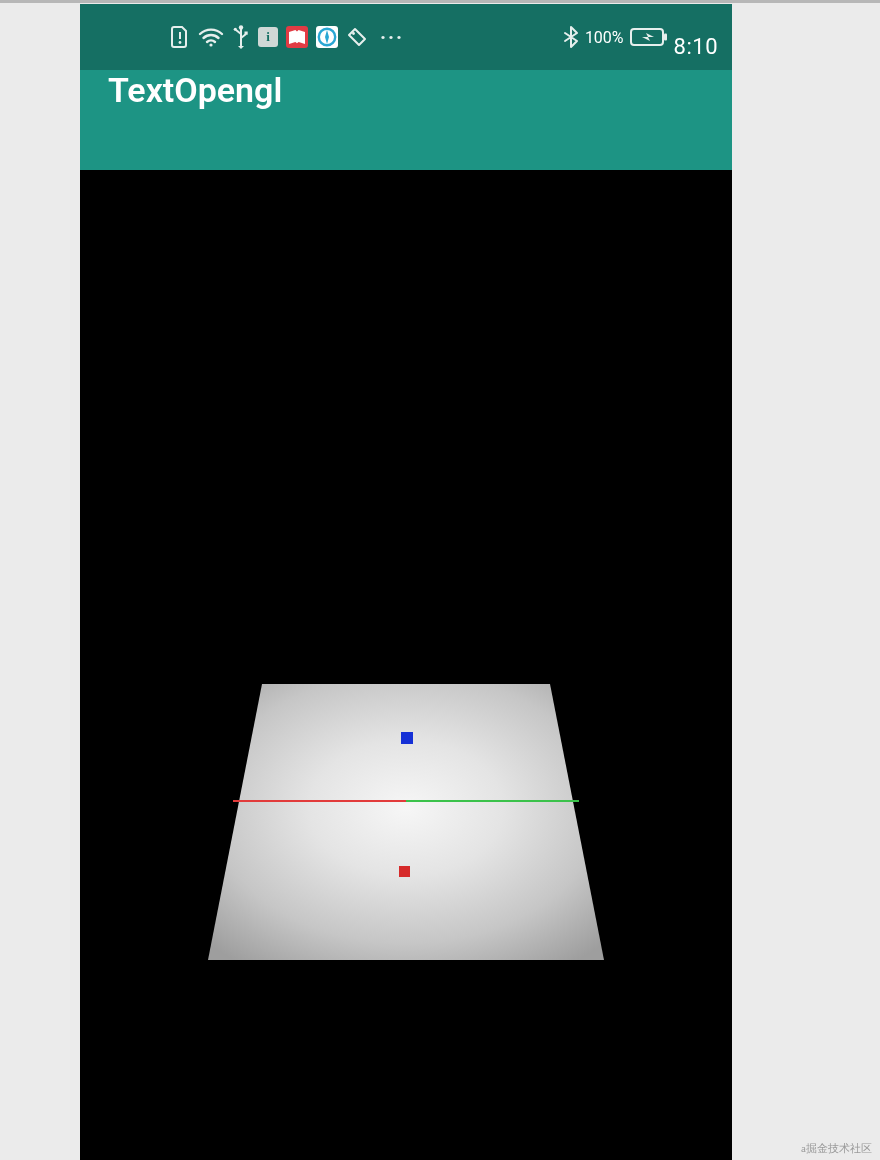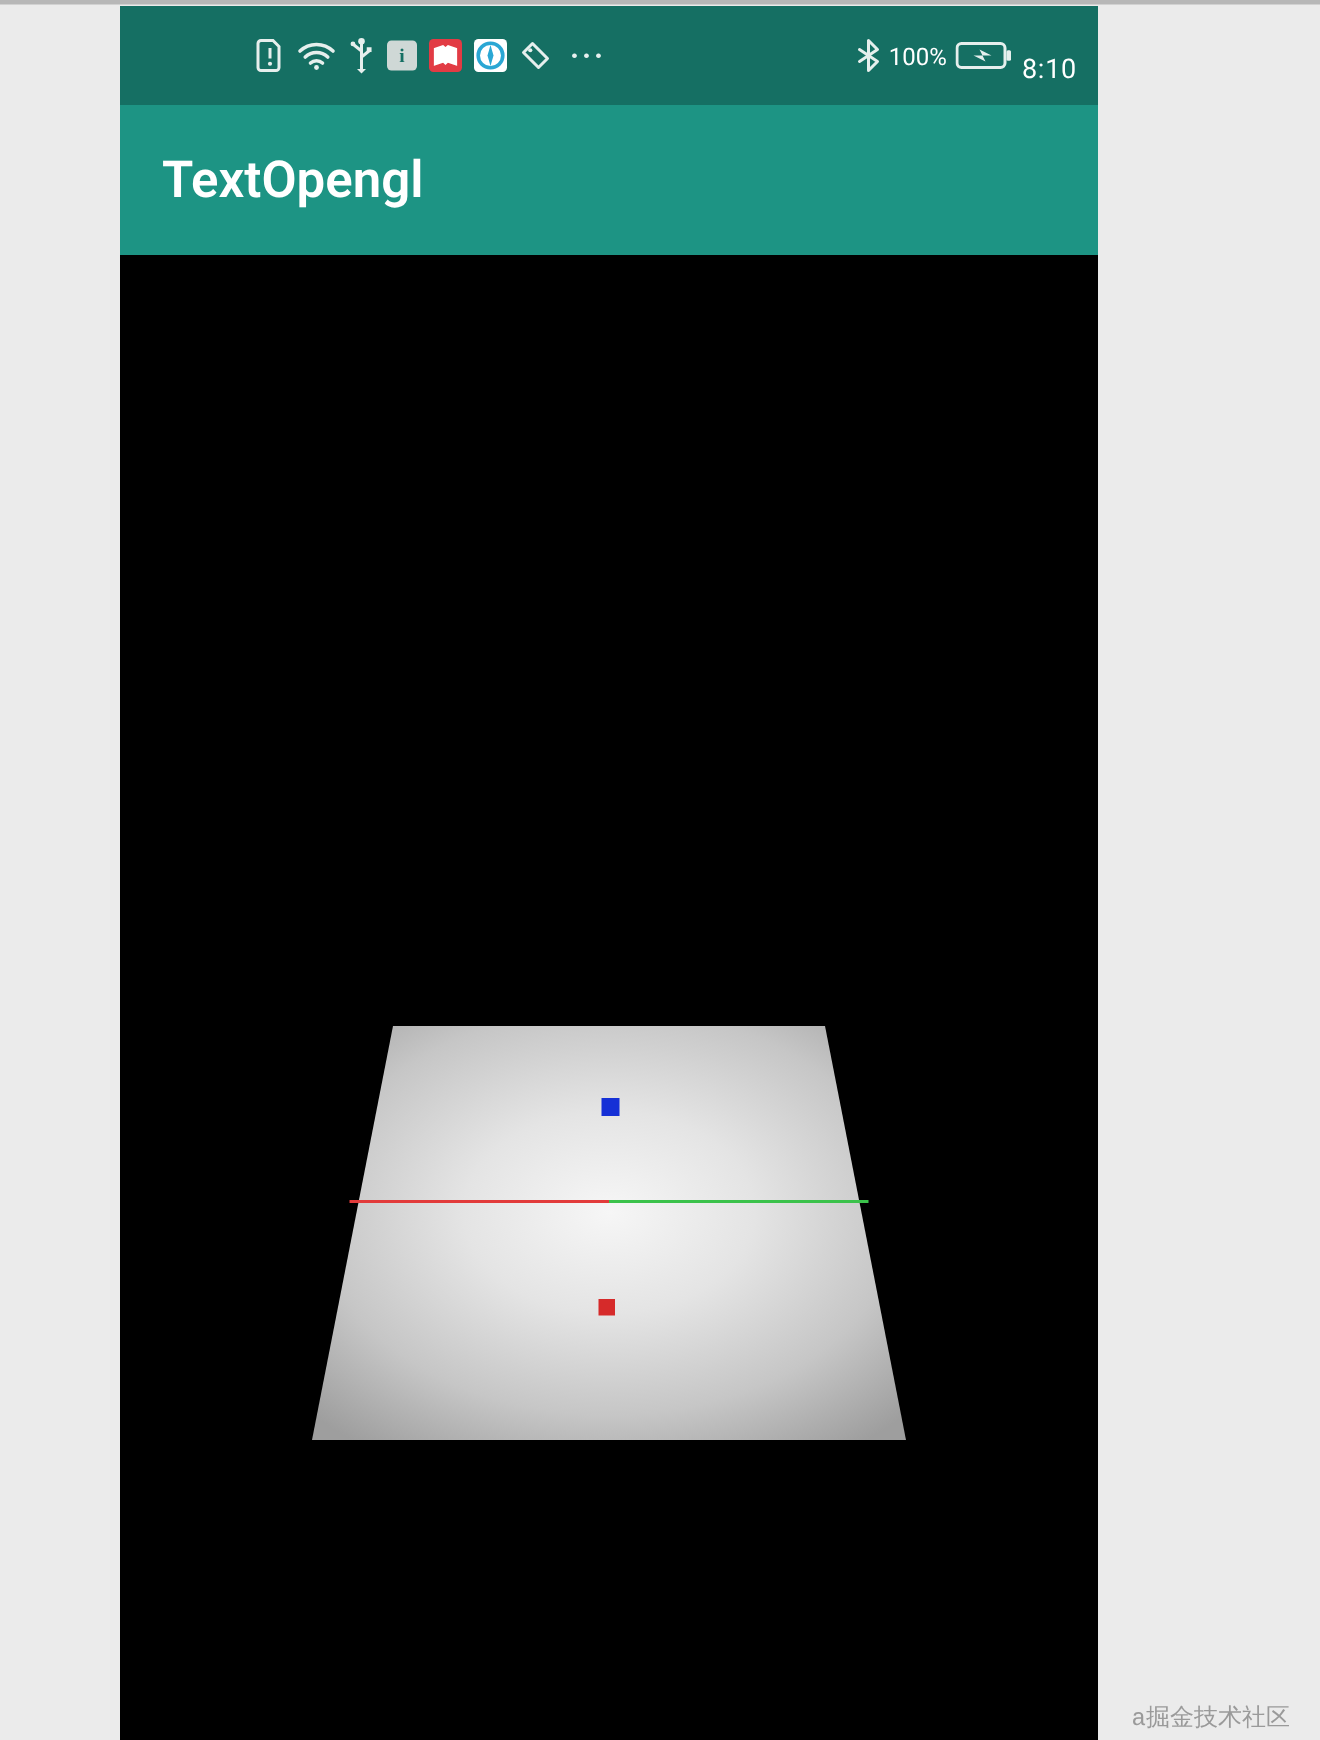--- a/index.html
+++ b/index.html
@@ -91,29 +91,29 @@
     padding-left: 4px;
   }
 
   .status-right {
     display: flex;
     align-items: center;
     gap: 6px;
     font-size: 22px;
   }
   .batt-pct { font-size: 16px; }
-  .clock { font-size: 18px; letter-spacing: .5px; margin-top: 19px; }
+  .clock { font-size: 22px; letter-spacing: .5px; margin-top: 19px; }
 
   .app-bar {
     width: 100%;
     height: 100px;
     background: #1d9484;
     color: #fff;
     display: flex;
-    align-items: center;
+    align-items: flex-start;
     padding-left: 28px;
     box-sizing: border-box;
   }
   .app-title {
     font-size: 34px;
     font-weight: 600;
   }
 
   .gl-surface {
     position: relative;
@@ -122,26 +122,26 @@
     background: #000;
     overflow: hidden;
   }
   .gl-surface svg {
     position: absolute;
     inset: 0;
   }
 
   .watermark {
     position: absolute;
-    right: 20px;
+    right: 8px;
     bottom: 4px;
-    font-size: 16px;
+    font-size: 11px;
     color: #9a9a9a;
     z-index: 60;
-    font-family: Liberation Mono, monospace;
+    font-family: Liberation Serif, serif;
   }
 </style>
 </head>
 <body>
 
 <div class="page-top-line"></div>
 
 <div class="device">
 
   <div class="status-bar">

